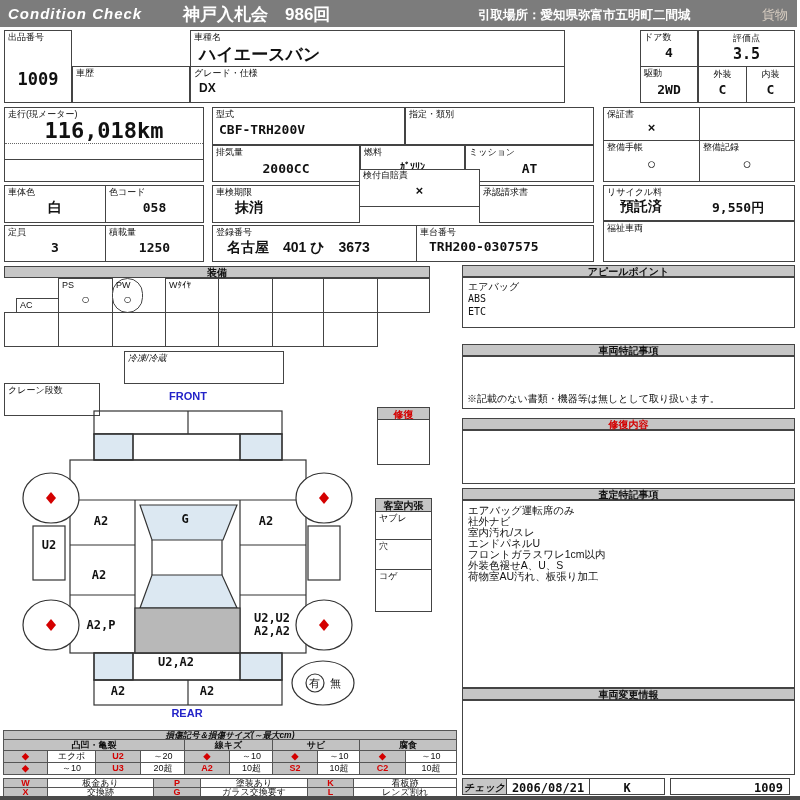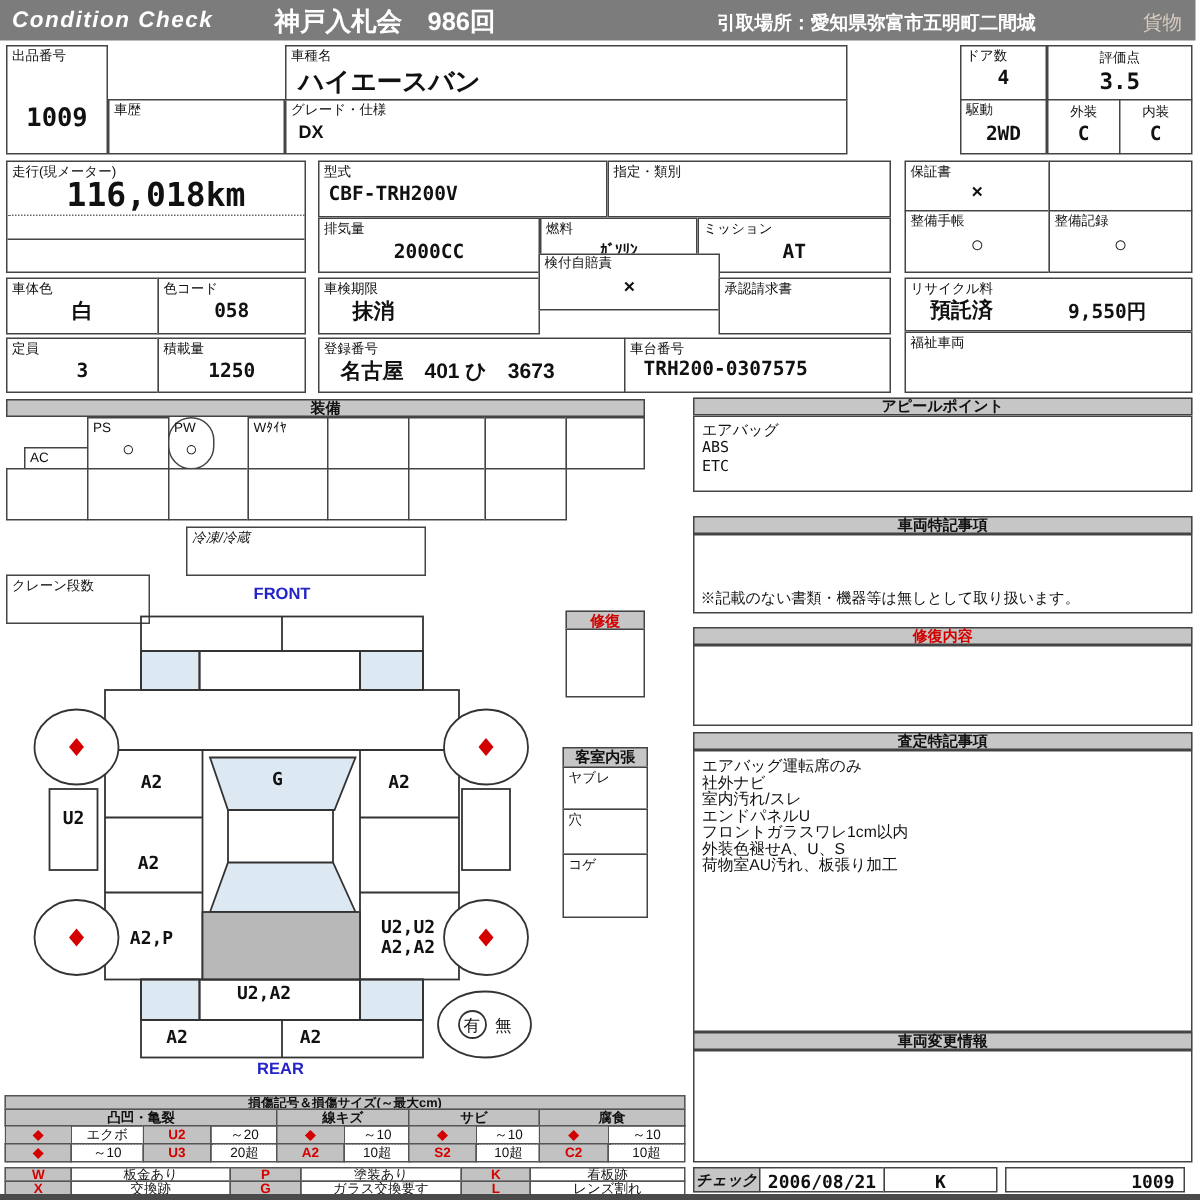--- a/index.html
+++ b/index.html
@@ -330,21 +330,21 @@
   <div class="b" style="left:506px;top:778px;width:84px;height:17px;">
     <span class="cv mono" style="top:2px;font-size:12px;">2006/08/21</span>
   </div>
   <div class="b" style="left:589px;top:778px;width:76px;height:17px;">
     <span class="cv mono" style="top:2px;font-size:12px;">K</span>
   </div>
   <div class="b" style="left:670px;top:778px;width:120px;height:17px;">
     <span class="abs mono" style="right:6px;top:2px;font-size:12px;font-weight:bold;">1009</span>
   </div>
 
-  <div class="lgc lgg" style="left:3px;top:730px;width:454px;height:10px;font-size:8.5px;line-height:9px;">
+  <div class="lgc lgg" style="left:3px;top:730px;width:454px;height:10px;font-size:8.5px;line-height:9px;font-style:italic;">
     <span>損傷記号＆損傷サイズ(～最大cm)</span>
   </div>
   <div class="lgc lgg" style="left:3px;top:739px;width:182px;height:12px;">凸凹・亀裂</div>
   <div class="lgc lgg" style="left:184px;top:739px;width:89px;height:12px;">線キズ</div>
   <div class="lgc lgg" style="left:272px;top:739px;width:88px;height:12px;">サビ</div>
   <div class="lgc lgg" style="left:359px;top:739px;width:98px;height:12px;">腐食</div>
 
   <div class="lgc lgg dia" style="left:3px;top:750px;width:45px;height:13px;border-bottom-style:dotted;">◆</div>
   <div class="lgc" style="left:47px;top:750px;width:49px;height:13px;border-bottom-style:dotted;">エクボ</div>
   <div class="lgc lgg red" style="left:95px;top:750px;width:46px;height:13px;border-bottom-style:dotted;">U2</div>

